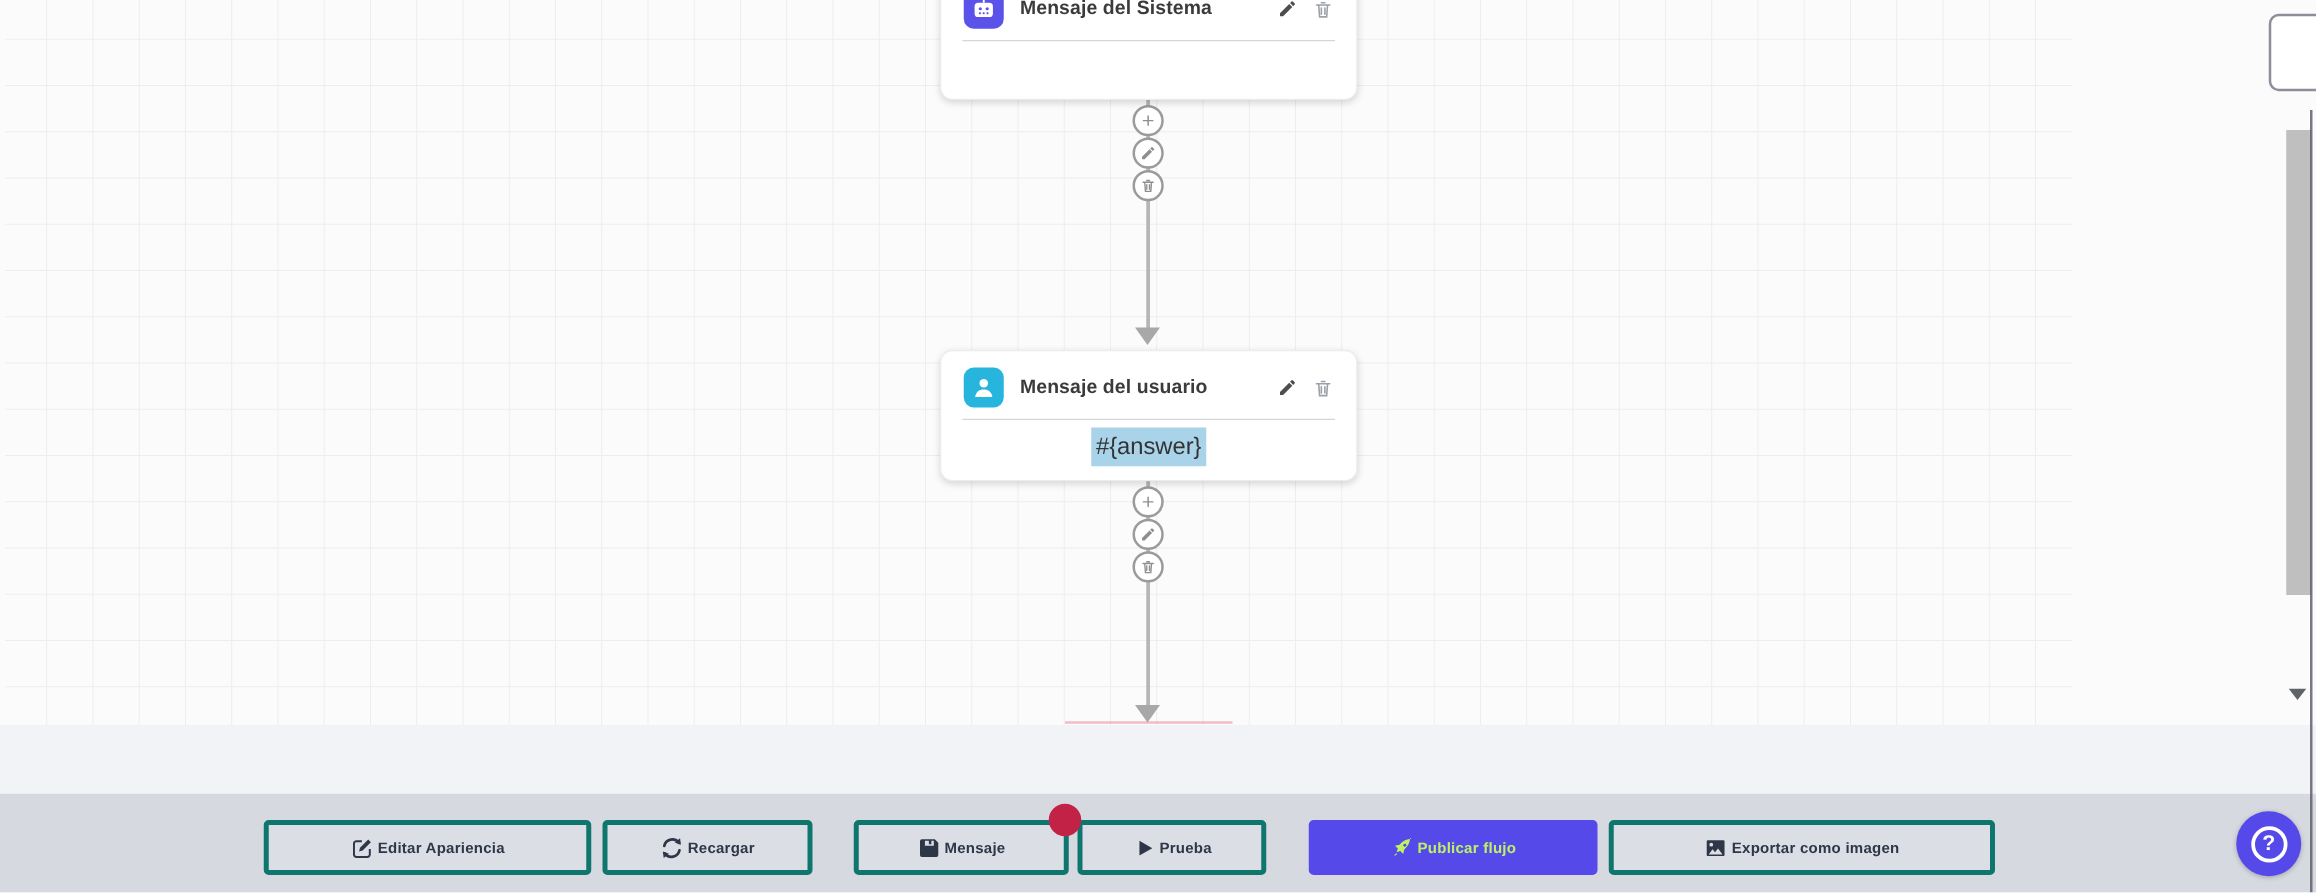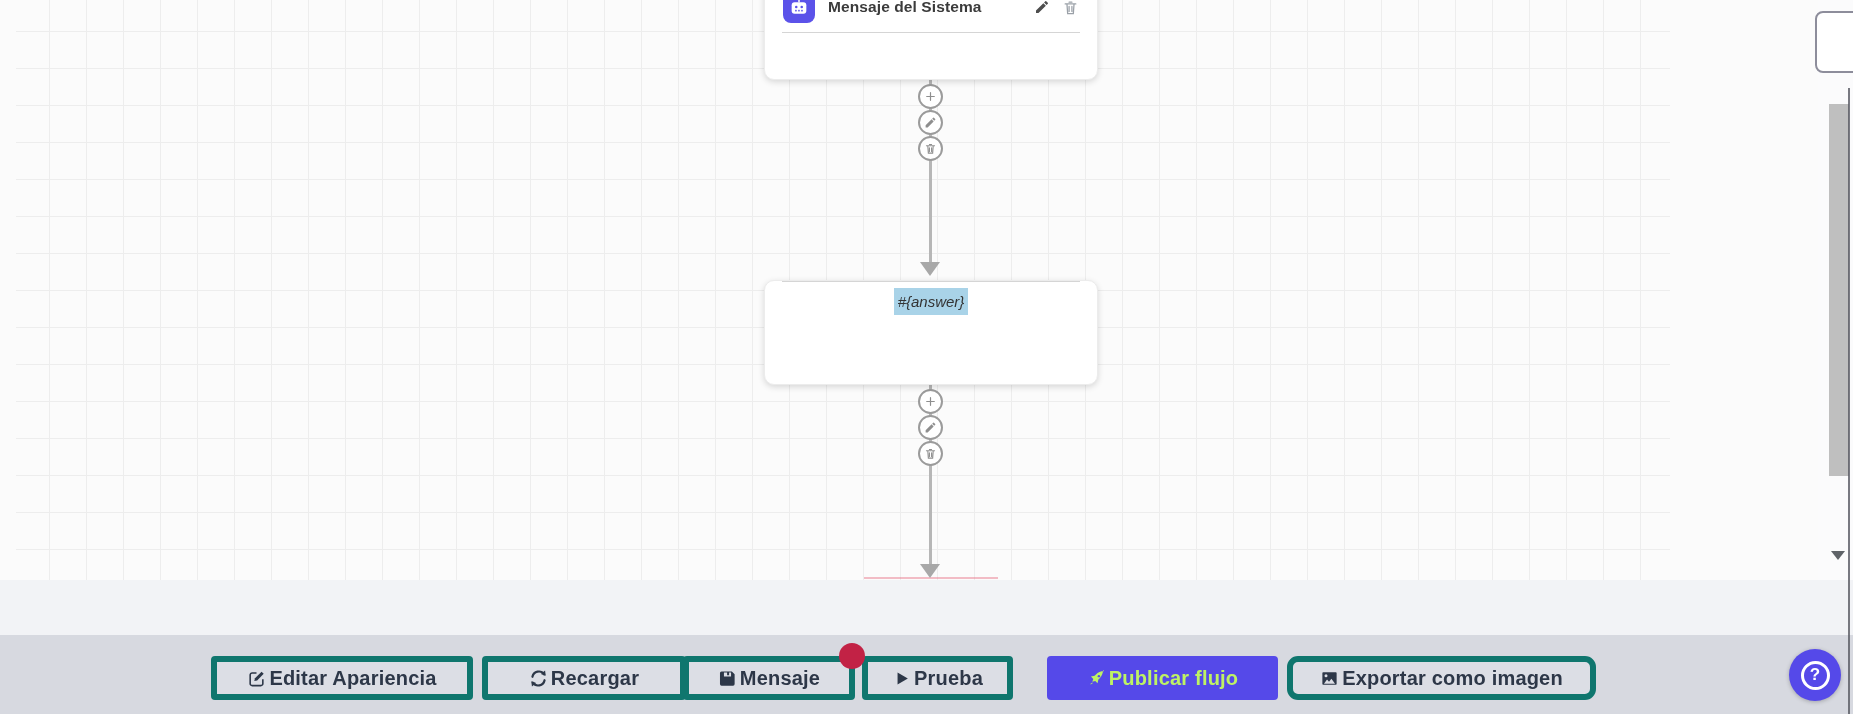--- a/index.html
+++ b/index.html
@@ -3,21 +3,21 @@
 <meta charset="utf-8">
 <style>
   * { margin:0; padding:0; box-sizing:border-box; }
   html,body { width:1853px; height:714px; overflow:hidden; }
   body { font-family:"Liberation Sans", sans-serif; background:#fbfbfb; position:relative; }
 
   .screen { position:absolute; inset:0; width:1853px; height:714px; overflow:hidden; }
 
   
   .canvas {
-    position:absolute; left:16px; top:0; width:1654px; height:580px;
+    position:absolute; left:4px; top:0; width:1654px; height:580px;
     background-color:var(--canvas-bg,#fbfbfb);
     background-image:
       linear-gradient(to right, #ededed 1px, transparent 1px),
       linear-gradient(to bottom, #ededed 1px, transparent 1px);
     background-size:37px 37px;
     background-position:-4px -6px;
   }
 
   
   .node { position:absolute; left:748px; width:334px; background:#fff;
@@ -34,22 +34,22 @@
     white-space:nowrap; letter-spacing:.1px; }
   .node-actions { display:flex; align-items:center; gap:12px; }
   .act { display:flex; cursor:pointer; }
   .act.pencil { color:#4e4e4e; }
   .act.pencil svg { width:16px; height:16px; }
   .act.trash { color:#9ba1a8; }
   .act.trash svg { width:17px; height:17px; }
   .node-divider { height:1px; background:#d5d5d5; margin:0 17px; }
   .node-body { padding:11px 18px 14px; font-size:15px; color:#4a4a4a; }
   .node-body.center { text-align:center; }
-  .var-chip { background:var(--answer-highlight,#a9d3e8); font-style:italic;
-    padding:5px 4px; color:#333; font-size:15px; }
+  .var-chip { background:var(--answer-highlight,#a9d3e8); 
+    padding:5px 4px; color:#333; font-size:19px; }
 
   
   .edge-vline { position:absolute; width:3px; background:#b6b6b6; z-index:1; }
   .arrowhead { position:absolute; width:0; height:0; z-index:1;
     border-left:10px solid transparent; border-right:10px solid transparent;
     border-top:14px solid #a8a8a8; }
   .cbtn { position:absolute; left:902px; width:25px; height:25px; border-radius:50%;
     background:#fff; border:2px solid #9b9b9b; color:#8e8e8e; z-index:2;
     display:flex; align-items:center; justify-content:center; cursor:pointer; padding:0; }
   .cbtn svg { width:13px; height:13px; }
@@ -68,23 +68,23 @@
     border-top:9px solid #5f6368; }
   .edge-line { position:absolute; left:1848px; top:88px; width:2px; height:626px;
     background:#585962; opacity:.8; z-index:6; }
 
   
   .band { position:absolute; left:0; top:580px; width:1853px; height:55px;
     background:#f2f3f6; }
   .toolbar { position:absolute; left:0; top:635px; width:1853px; height:79px;
     background:var(--toolbar-bg,#d7d9e0); }
 
-  .btn { position:absolute; top:656px; height:44px; border:6px solid #0f766e;
+  .btn { position:absolute; top:656px; height:44px; border:4px solid #0f766e;
     border-radius:4px; background:#dcdee5; color:#2d3748; font-weight:700;
-    font-size:20px; font-family:inherit; display:flex; align-items:center;
+    font-size:12px; font-family:inherit; display:flex; align-items:center;
     justify-content:center; gap:3px; cursor:pointer; letter-spacing:.2px; }
   .btn svg { width:19px; height:19px; flex:none; }
   .btn.primary { background:var(--accent,#5549e9); border-color:var(--accent,#5549e9);
     color:#bef264; }
   .dot-badge { position:absolute; left:839px; top:643px; width:26px; height:26px;
     border-radius:50%; background:var(--unsaved-dot,#c22245); z-index:5; }
 
   
   .help-fab { position:absolute; left:1789px; top:649px; width:52px; height:52px;
     border-radius:50%; background:var(--accent,#5549e9); z-index:7; border:none;
@@ -149,20 +149,41 @@
           <path d="M3 17.25V21h3.75L17.8 9.94l-3.75-3.75L3 17.25zM20.7 7.04a1 1 0 0 0 0-1.41l-2.34-2.34a1 1 0 0 0-1.41 0l-1.83 1.83 3.75 3.75 1.83-1.83z"></path>
         </svg>
     </button>
     <button class="cbtn" style="top:136px;">
       <svg viewBox="0 0 24 24" fill="none" stroke="currentColor" stroke-width="2" stroke-linecap="round">
           <path d="M4.5 7h15M10 4.5h4M7 7l1 13.5h8L17 7M10 10.5v7M14 10.5v7"></path>
         </svg>
     </button>
 
     <div class="node user" style="top:280px; height:105px;">
+      <div class="node-header">
+        <span class="node-icon user">
+          <svg viewBox="0 0 24 24" fill="#fff">
+              <circle cx="12" cy="8.3" r="3.7"></circle>
+              <path d="M4.5 20.2c.5-4.2 3.6-6.4 7.5-6.4s7 2.2 7.5 6.4z"></path>
+            </svg>
+        </span>
+        <span class="node-title">Mensaje del usuario</span>
+        <span class="node-actions">
+          <span class="act pencil">
+            <svg viewBox="0 0 24 24" fill="currentColor">
+                <path d="M3 17.25V21h3.75L17.8 9.94l-3.75-3.75L3 17.25zM20.7 7.04a1 1 0 0 0 0-1.41l-2.34-2.34a1 1 0 0 0-1.41 0l-1.83 1.83 3.75 3.75 1.83-1.83z"></path>
+              </svg>
+          </span>
+          <span class="act trash">
+            <svg viewBox="0 0 24 24" fill="none" stroke="currentColor" stroke-width="1.8" stroke-linecap="round">
+                <path d="M4.5 7h15M10 4.5h4M7 7l1 13.5h8L17 7M10 10.5v7M14 10.5v7"></path>
+              </svg>
+          </span>
+        </span>
+      </div>
       <div class="node-divider"></div>
       <div class="node-body center">
         <span class="var-chip">#{answer}</span>
       </div>
     </div>
 
     <button class="cbtn" style="top:389px;">
       <svg viewBox="0 0 24 24" fill="none" stroke="currentColor" stroke-width="2.2" stroke-linecap="round">
           <path d="M12 5v14M5 12h14"></path>
         </svg>
@@ -190,21 +211,21 @@
   <div class="toolbar"></div>
 
   <button class="btn" style="left:211px; width:262px;">
     <svg viewBox="0 0 24 24" fill="none" stroke="currentColor" stroke-width="2">
         <path d="M12 5H6.5A2.5 2.5 0 0 0 4 7.5v11A2.5 2.5 0 0 0 6.5 21h11a2.5 2.5 0 0 0 2.5-2.5V13"></path>
         <path fill="currentColor" stroke="none" d="M9.2 15.3l.9-3.6 8.3-8.3 2.7 2.7-8.3 8.3-3.6.9z"></path>
       </svg>
     <span>Editar Apariencia</span>
   </button>
 
-  <button class="btn" style="left:482px; width:204px;">
+  <button class="btn" style="left:482px; width:168px;">
     <svg viewBox="0 0 20 20" fill="none" stroke="currentColor" stroke-width="2.3" stroke-linecap="round">
         <path d="M3.6 8.2A6.9 6.9 0 0 1 16 5.6"></path>
         <path d="M16.4 11.8A6.9 6.9 0 0 1 4 14.4"></path>
         <path fill="currentColor" stroke="none" d="M16.9 1.6l.7 5.6-5.2-1.9z"></path>
         <path fill="currentColor" stroke="none" d="M3.1 18.4l-.7-5.6 5.2 1.9z"></path>
       </svg>
     <span>Recargar</span>
   </button>
 
   <button class="btn" style="left:683px; width:172px;">
@@ -224,21 +245,21 @@
 
   <button class="btn primary" style="left:1047px; width:231px;">
     <svg viewBox="0 0 24 24" fill="currentColor">
         <path d="M21.5 2.5c-4.2.3-7.7 1.8-10.2 4.3L9.6 8.5l-4.6 1.1 2.9 2.9-1.2 3.7 3.7-1.2 2.9 2.9 1.1-4.6 1.7-1.7c2.5-2.5 4-6 4.3-10.2z"></path>
         <path d="M6.8 17.2c-1.2.4-2.8 2.3-2.8 2.3s1.9-.2 3.1-1.4z"></path>
         <circle cx="15" cy="9" r="1.5" fill="#5549e9"></circle>
       </svg>
     <span>Publicar flujo</span>
   </button>
 
-  <button class="btn" style="left:1287px; width:309px;border-radius:11px;">
+  <button class="btn" style="left:1287px; width:309px;">
     <svg viewBox="0 0 24 24" fill="currentColor" fill-rule="evenodd">
         <path d="M4 4h16a1 1 0 0 1 1 1v14a1 1 0 0 1-1 1H4a1 1 0 0 1-1-1V5a1 1 0 0 1 1-1zm3.6 2.6a1.9 1.9 0 1 0 0 3.8 1.9 1.9 0 0 0 0-3.8zM5 18.5h14l-4.6-6.1-3 3.7-2.5-2.9z"></path>
       </svg>
     <span>Exportar como imagen</span>
   </button>
 
   <button class="help-fab">
     <span class="help-ring">
       <span class="help-q">?</span>
     </span>

